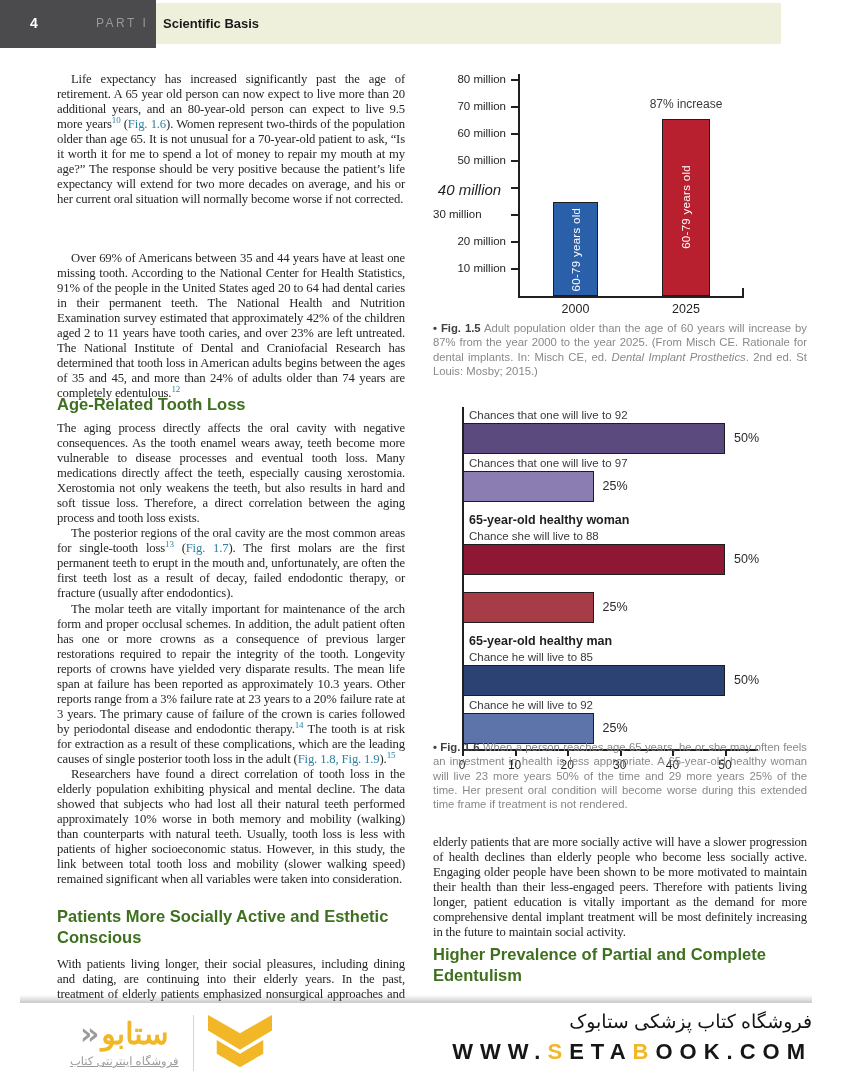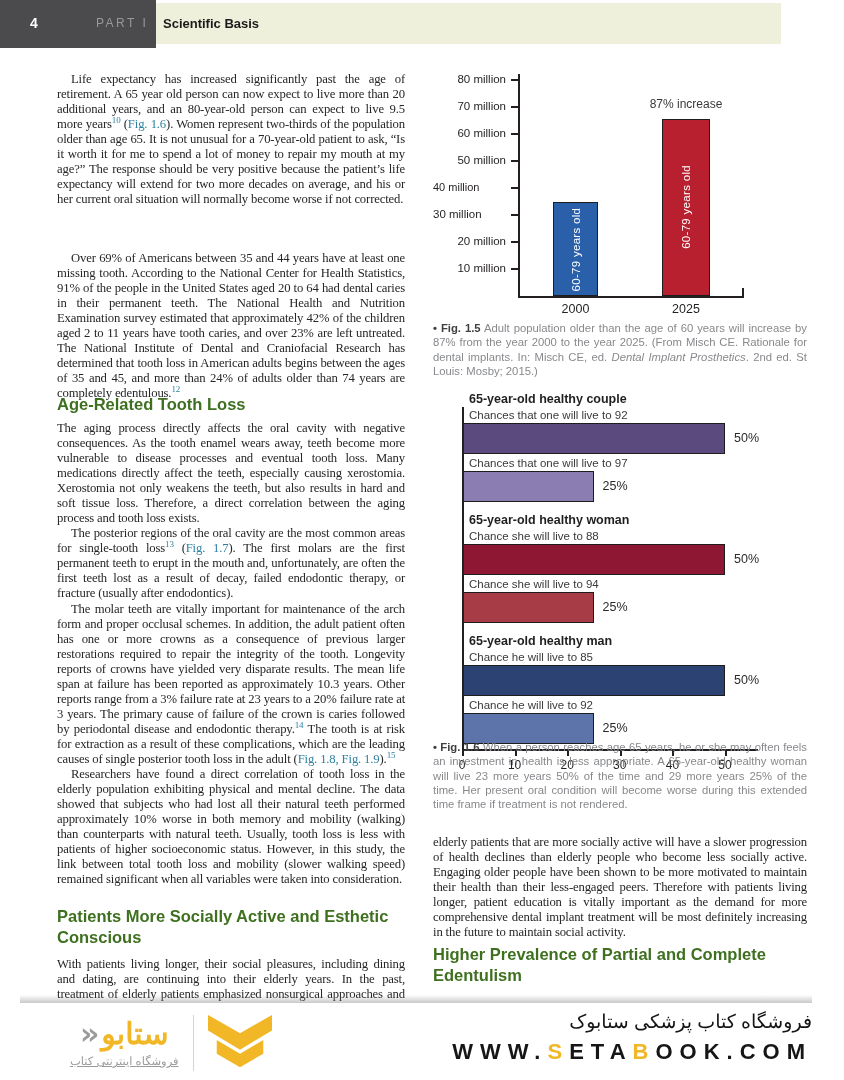--- a/index.html
+++ b/index.html
@@ -99,53 +99,51 @@
         <div style="position: absolute; left: 309px; top: 220px; width: 2px; height: 8px; background: rgb(35, 31, 32);"></div>
         <div style="position: absolute; left: 78px; top: 11px; width: 7px; height: 2px; background: rgb(35, 31, 32);"></div>
         <div style="position: absolute; left: 0px; top: 5px; width: 73px; text-align: right; font-size: 11.5px;">80 million</div>
         <div style="position: absolute; left: 78px; top: 38px; width: 7px; height: 2px; background: rgb(35, 31, 32);"></div>
         <div style="position: absolute; left: 0px; top: 32px; width: 73px; text-align: right; font-size: 11.5px;">70 million</div>
         <div style="position: absolute; left: 78px; top: 65px; width: 7px; height: 2px; background: rgb(35, 31, 32);"></div>
         <div style="position: absolute; left: 0px; top: 59px; width: 73px; text-align: right; font-size: 11.5px;">60 million</div>
         <div style="position: absolute; left: 78px; top: 92px; width: 7px; height: 2px; background: rgb(35, 31, 32);"></div>
         <div style="position: absolute; left: 0px; top: 86px; width: 73px; text-align: right; font-size: 11.5px;">50 million</div>
         <div style="position: absolute; left: 78px; top: 119px; width: 7px; height: 2px; background: rgb(35, 31, 32);"></div>
-        <div style="position: absolute; left: 0px; top: 113px; width: 73px; text-align: left; font-size: 11px;">40 million</div>
+        <div style="position: absolute; left: 0px; top: 113px; width: 73px; text-align: center; font-size: 15px; font-style: italic;">40 million</div>
         <div style="position: absolute; left: 78px; top: 146px; width: 7px; height: 2px; background: rgb(35, 31, 32);"></div>
         <div style="position: absolute; left: 0px; top: 140px; width: 73px; text-align: left; font-size: 11.5px;">30 million</div>
         <div style="position: absolute; left: 78px; top: 173px; width: 7px; height: 2px; background: rgb(35, 31, 32);"></div>
         <div style="position: absolute; left: 0px; top: 167px; width: 73px; text-align: right; font-size: 11.5px;">20 million</div>
         <div style="position: absolute; left: 78px; top: 200px; width: 7px; height: 2px; background: rgb(35, 31, 32);"></div>
         <div style="position: absolute; left: 0px; top: 194px; width: 73px; text-align: right; font-size: 11.5px;">10 million</div>
         <div class="bar-v" style="position: absolute; left: 120px; top: 133.5px; width: 45px; height: 94.5px; background: rgb(42, 95, 169);">
           <span class="bar-inner-label">60-79 years old</span>
         </div>
         <div class="xcat abs" style="position: absolute; left: 102.5px; top: 234px; width: 80px;">2000</div>
         <div class="bar-v" style="position: absolute; left: 229px; top: 51.15px; width: 48px; height: 176.85px; background: rgb(184, 32, 47);">
           <span class="bar-inner-label">60-79 years old</span>
         </div>
         <div class="xcat abs" style="position: absolute; left: 213px; top: 234px; width: 80px;">2025</div>
         <div class="anno" style="position: absolute; left: 193px; top: 29.15px; width: 120px;">87% increase</div>
       </div>
 
     <p class="abs caption col-r" style="top:321px;margin:0;"><strong class="cap-label">• Fig. 1.5</strong>  Adult population older than the age of 60 years will increase by 87% from the year 2000 to the year 2025. (From Misch CE. Rationale for dental implants. In: Misch CE, ed. <em>Dental Implant Prosthetics</em>. 2nd ed. St Louis: Mosby; 2015.)</p>
 
     <div id="fig16" class="abs chart col-r" style="top:390px;height:350px;">
-        <div class="grp-title" style="position: absolute; left: 36px; top: 2px; width: 330px;">65-year-old healthy couple</div>
         <div class="bar-label" style="position: absolute; left: 36px; top: 19px; width: 330px;">Chances that one will live to 92</div>
         <div class="bar-h" style="position: absolute; left: 29px; top: 33px; width: 263px; height: 31px; background: rgb(91, 74, 125);"></div>
         <div class="val-label" style="position: absolute; left: 301px; top: 41px; width: 50px;">50%</div>
         <div class="bar-label" style="position: absolute; left: 36px; top: 67px; width: 330px;">Chances that one will live to 97</div>
         <div class="bar-h" style="position: absolute; left: 29px; top: 81px; width: 131.5px; height: 31px; background: rgb(139, 124, 178);"></div>
         <div class="val-label" style="position: absolute; left: 169.5px; top: 89px; width: 50px;">25%</div>
         <div class="grp-title" style="position: absolute; left: 36px; top: 123px; width: 330px;">65-year-old healthy woman</div>
         <div class="bar-label" style="position: absolute; left: 36px; top: 140px; width: 330px;">Chance she will live to 88</div>
         <div class="bar-h" style="position: absolute; left: 29px; top: 154px; width: 263px; height: 31px; background: rgb(142, 23, 51);"></div>
         <div class="val-label" style="position: absolute; left: 301px; top: 162px; width: 50px;">50%</div>
-        <div class="bar-label" style="position: absolute; left: 36px; top: 188px; width: 330px;">Chance she will live to 94</div>
         <div class="bar-h" style="position: absolute; left: 29px; top: 202px; width: 131.5px; height: 31px; background: rgb(168, 60, 70);"></div>
         <div class="val-label" style="position: absolute; left: 169.5px; top: 210px; width: 50px;">25%</div>
         <div class="grp-title" style="position: absolute; left: 36px; top: 244px; width: 330px;">65-year-old healthy man</div>
         <div class="bar-label" style="position: absolute; left: 36px; top: 261px; width: 330px;">Chance he will live to 85</div>
         <div class="bar-h" style="position: absolute; left: 29px; top: 275px; width: 263px; height: 31px; background: rgb(43, 66, 115);"></div>
         <div class="val-label" style="position: absolute; left: 301px; top: 283px; width: 50px;">50%</div>
         <div class="bar-label" style="position: absolute; left: 36px; top: 309px; width: 330px;">Chance he will live to 92</div>
         <div class="bar-h" style="position: absolute; left: 29px; top: 323px; width: 131.5px; height: 31px; background: rgb(92, 116, 169);"></div>
         <div class="val-label" style="position: absolute; left: 169.5px; top: 331px; width: 50px;">25%</div>
         <div style="position: absolute; left: 29px; top: 17px; width: 2px; height: 344px; background: rgb(35, 31, 32);"></div>

